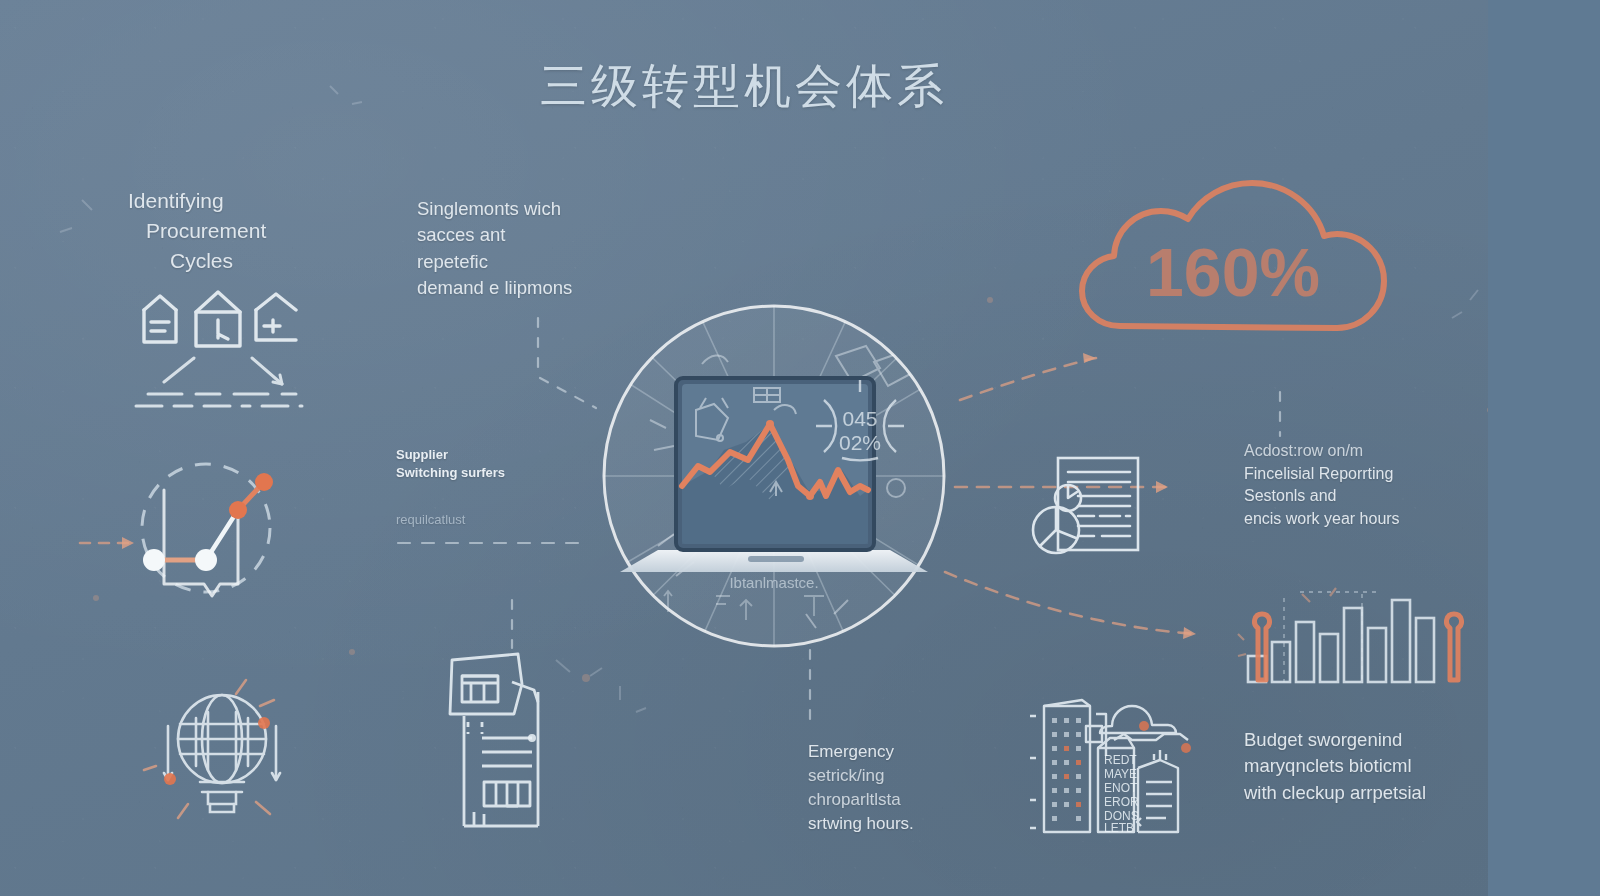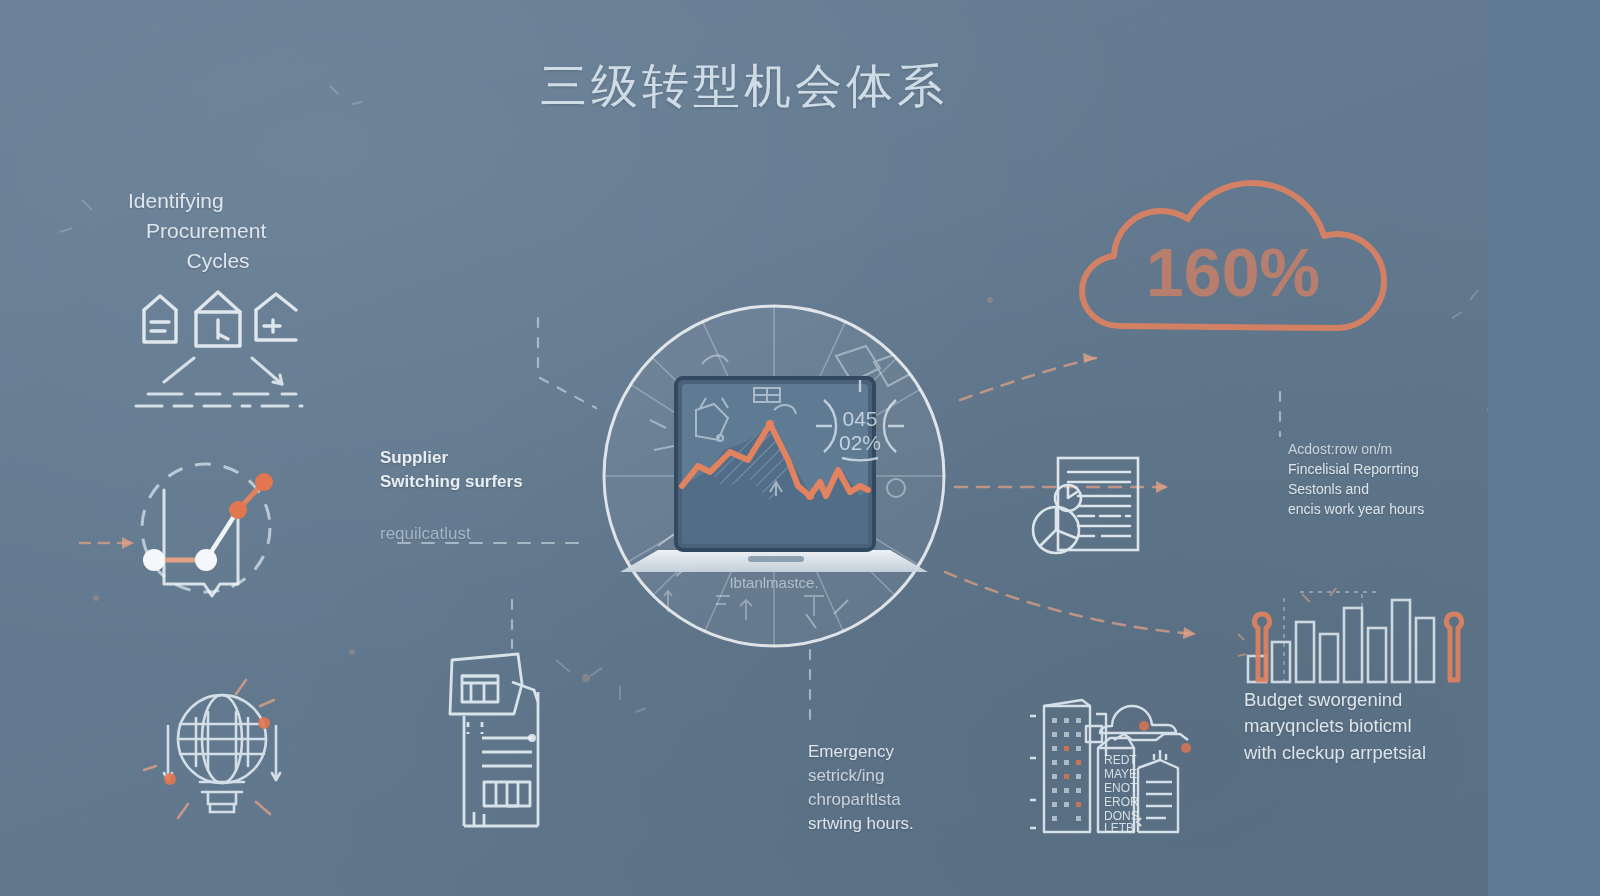--- a/index.html
+++ b/index.html
@@ -38,27 +38,27 @@
   .tblk{position:absolute;color:#e8eef3;line-height:1.42;
         text-shadow:0 1px 2px rgba(0,0,0,.20);}
   .tblk .ln{display:block;white-space:nowrap;}
   .dim{color:#b7c6d3;opacity:.80;margin-top:28px;}
   .bold{font-weight:bold;}
   .blur1{filter:blur(.35px);opacity:.93;}
   .blur2{filter:blur(.7px);opacity:.78;}
 
   #t-left{left:128px;top:186px;font-size:21px;}
   #t-left .l2{padding-left:18px;}
-  #t-left .l3{padding-left:42px;text-align:center;}
+  #t-left .l3{padding-left:42px;}
 
   #t-mid1{left:417px;top:196px;font-size:18.5px;}
   #t-top3{left:806px;top:185px;font-size:18.5px;}
-  #t-supp{left:380px;top:446px;font-size:17px;}
-  #t-fin{left:1288px;top:440px;font-size:14px;}
-  #t-budget{left:1244px;top:687px;font-size:18.5px;}
+  #t-supp{left:396px;top:446px;font-size:13px;}
+  #t-fin{left:1244px;top:440px;font-size:16px;}
+  #t-budget{left:1244px;top:727px;font-size:18.5px;}
   #t-emer{left:808px;top:740px;font-size:17px;}
 
   
   #links{position:absolute;inset:0;pointer-events:none;}
 </style>
 </head>
 <body>
 
 <div id="stage">
   <div id="grain"></div>
@@ -87,20 +87,26 @@
       <path d="M134,543 l-12,-6 l0,12 z"></path>
     </g>
   </svg>
 
   <div class="tblk" id="t-left">
     <span class="ln l1 blur1">Identifying</span>
     <span class="ln l2 blur1">Procurement</span>
     <span class="ln l3 blur1">Cycles</span>
   </div>
 
+  <div class="tblk" id="t-mid1">
+    <span class="ln blur1">Singlemonts wich</span>
+    <span class="ln blur1">sacces ant</span>
+    <span class="ln blur1">repetefic</span>
+    <span class="ln blur1">demand e liipmons</span>
+  </div>
 
 
   <div class="tblk" id="t-supp">
     <span class="ln bold">Supplier</span>
     <span class="ln bold">Switching surfers</span>
     <span class="ln dim blur2">requilcatlust</span>
   </div>
 
   <div class="tblk" id="t-fin">
     <span class="ln blur2">Acdost:row on/m</span>

